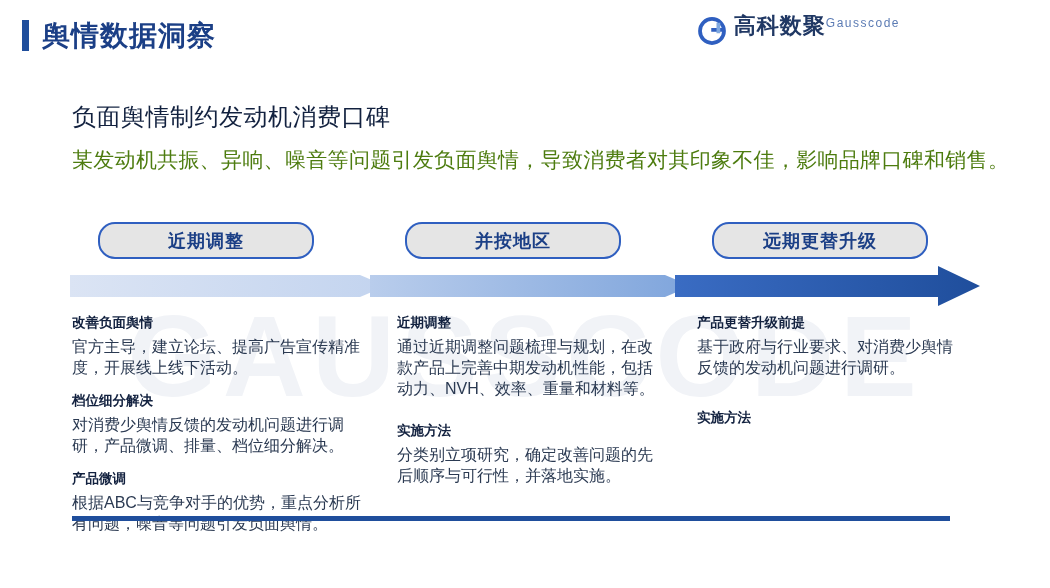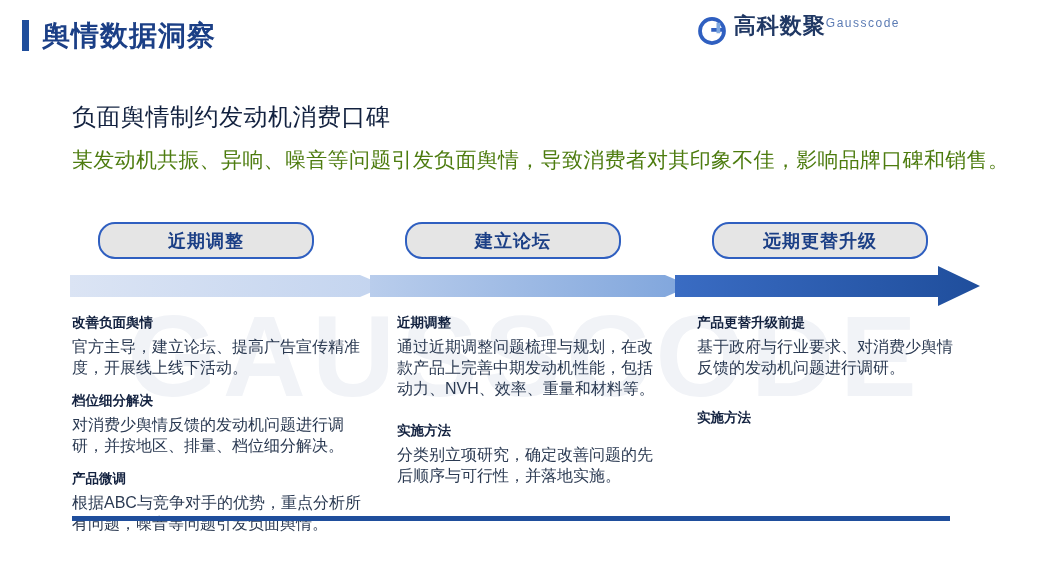--- a/index.html
+++ b/index.html
@@ -200,21 +200,21 @@
 
 <div class="content">
 
   <div class="headline">负面舆情制约发动机消费口碑</div>
   <div class="subline">某发动机共振、异响、噪音等问题引发负面舆情，导致消费者对其印象不佳，影响品牌口碑和销售。</div>
 
   <div class="pill pill-0">
     <span>近期调整</span>
   </div>
   <div class="pill pill-1">
-    <span>建立论坛</span>
+    <span>并按地区</span>
   </div>
   <div class="pill pill-2">
     <span>远期更替升级</span>
   </div>
 
   <div class="arrow-wrap">
     <svg width="910" height="40" viewBox="0 0 910 40">
       <defs>
         <linearGradient id="seg1" x1="0" y1="0" x2="1" y2="0">
           <stop offset="0%" stop-color="#dbe4f4"></stop>
@@ -238,21 +238,21 @@
     </svg>
   </div>
 
   <div class="col col-0">
     <div class="blk">
       <div class="blk-title">改善负面舆情</div>
       <div class="blk-body">官方主导，建立论坛、提高广告宣传精准度，开展线上线下活动。</div>
     </div>
     <div class="blk">
       <div class="blk-title">档位细分解决</div>
-      <div class="blk-body">对消费少舆情反馈的发动机问题进行调研，并按地区、排量、档位细分解决。</div>
+      <div class="blk-body">对消费少舆情反馈的发动机问题进行调研，产品微调、排量、档位细分解决。</div>
     </div>
     <div class="blk">
       <div class="blk-title">产品微调</div>
       <div class="blk-body">根据ABC与竞争对手的优势，重点分析所有问题，噪音等问题引发负面舆情。</div>
     </div>
   </div>
 
   <div class="col col-1">
     <div class="blk">
       <div class="blk-title">近期调整</div>

